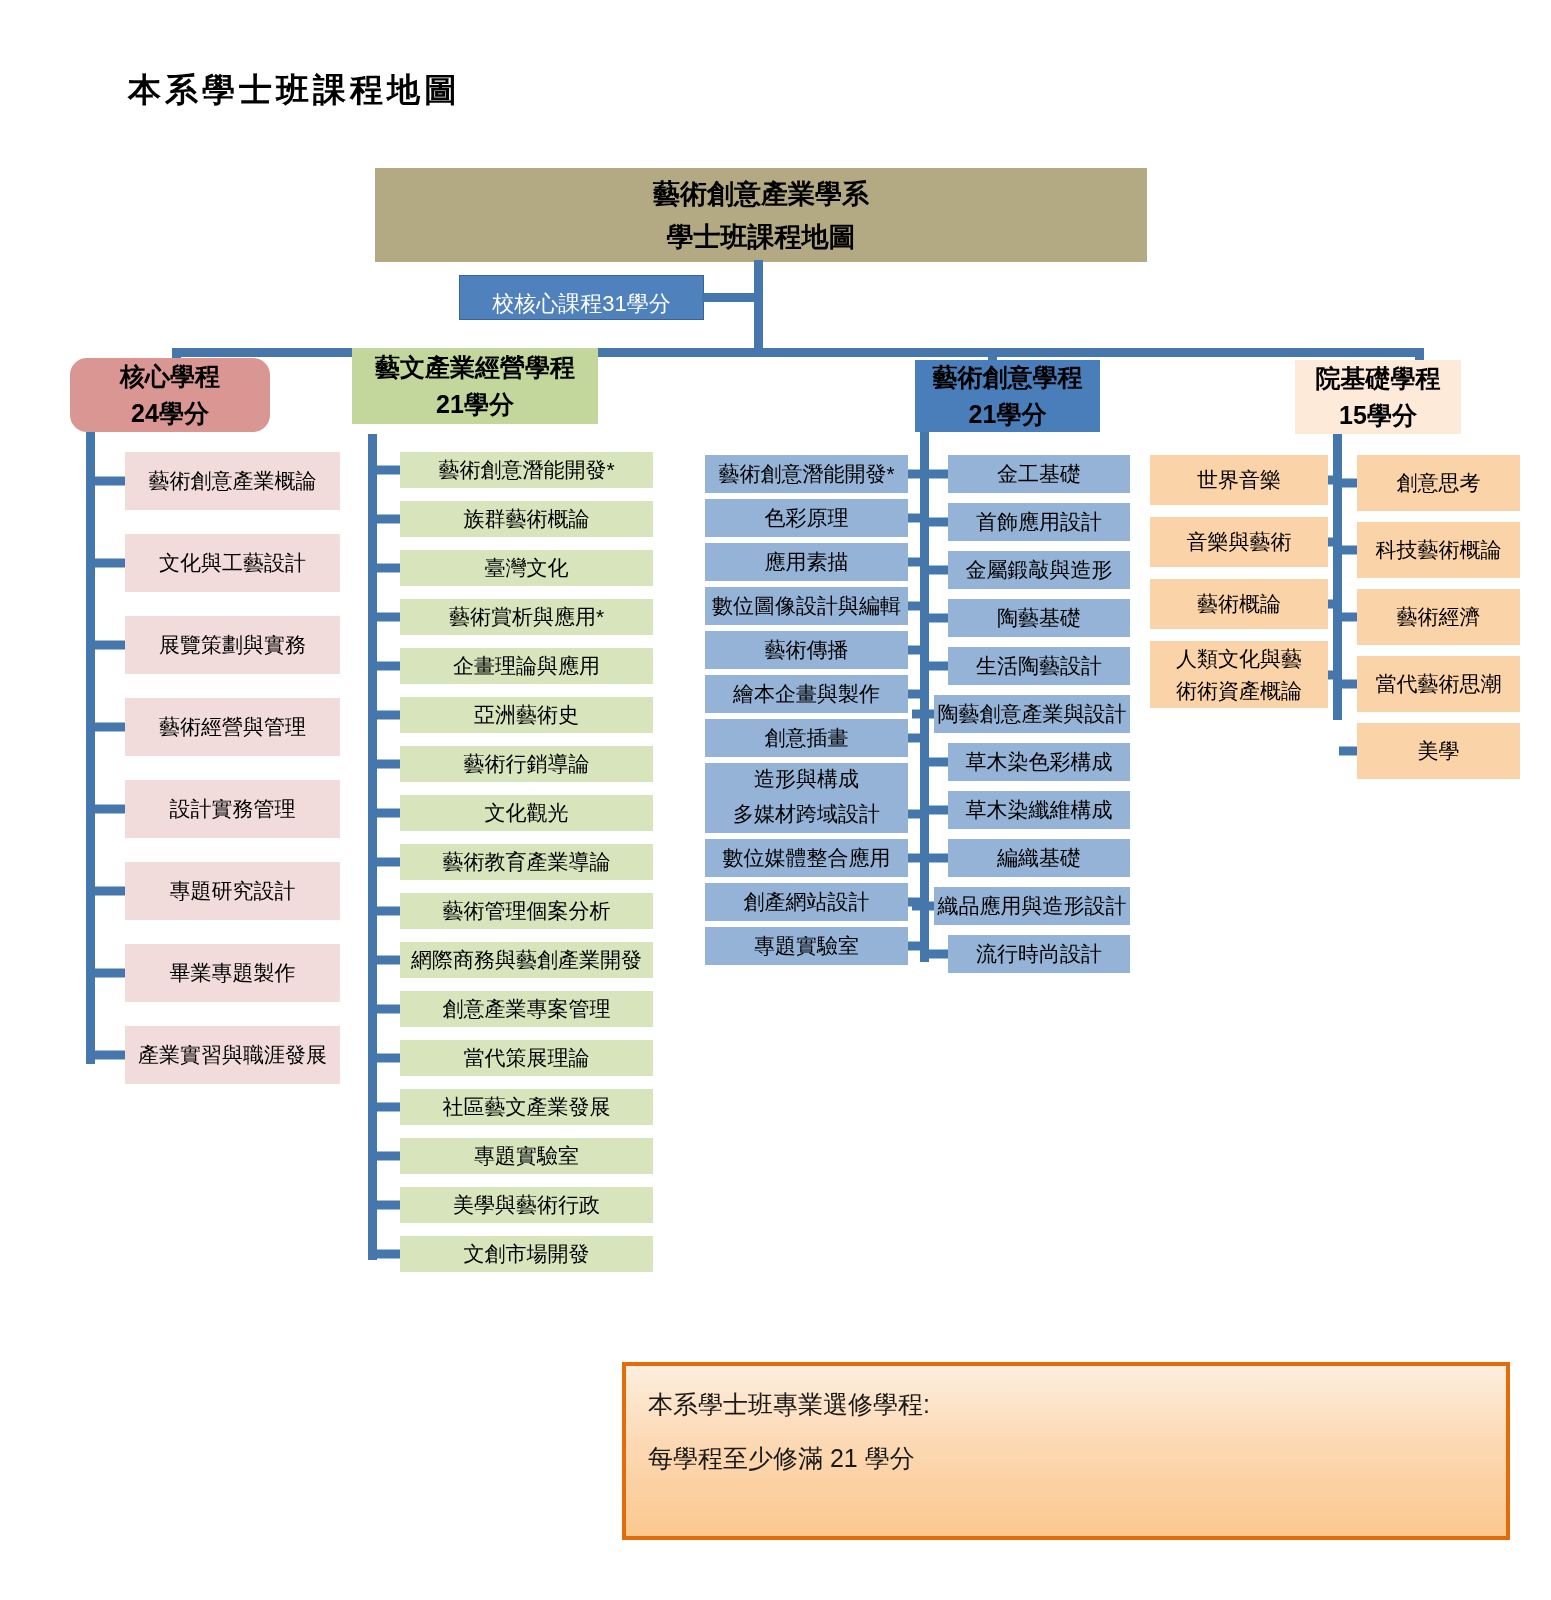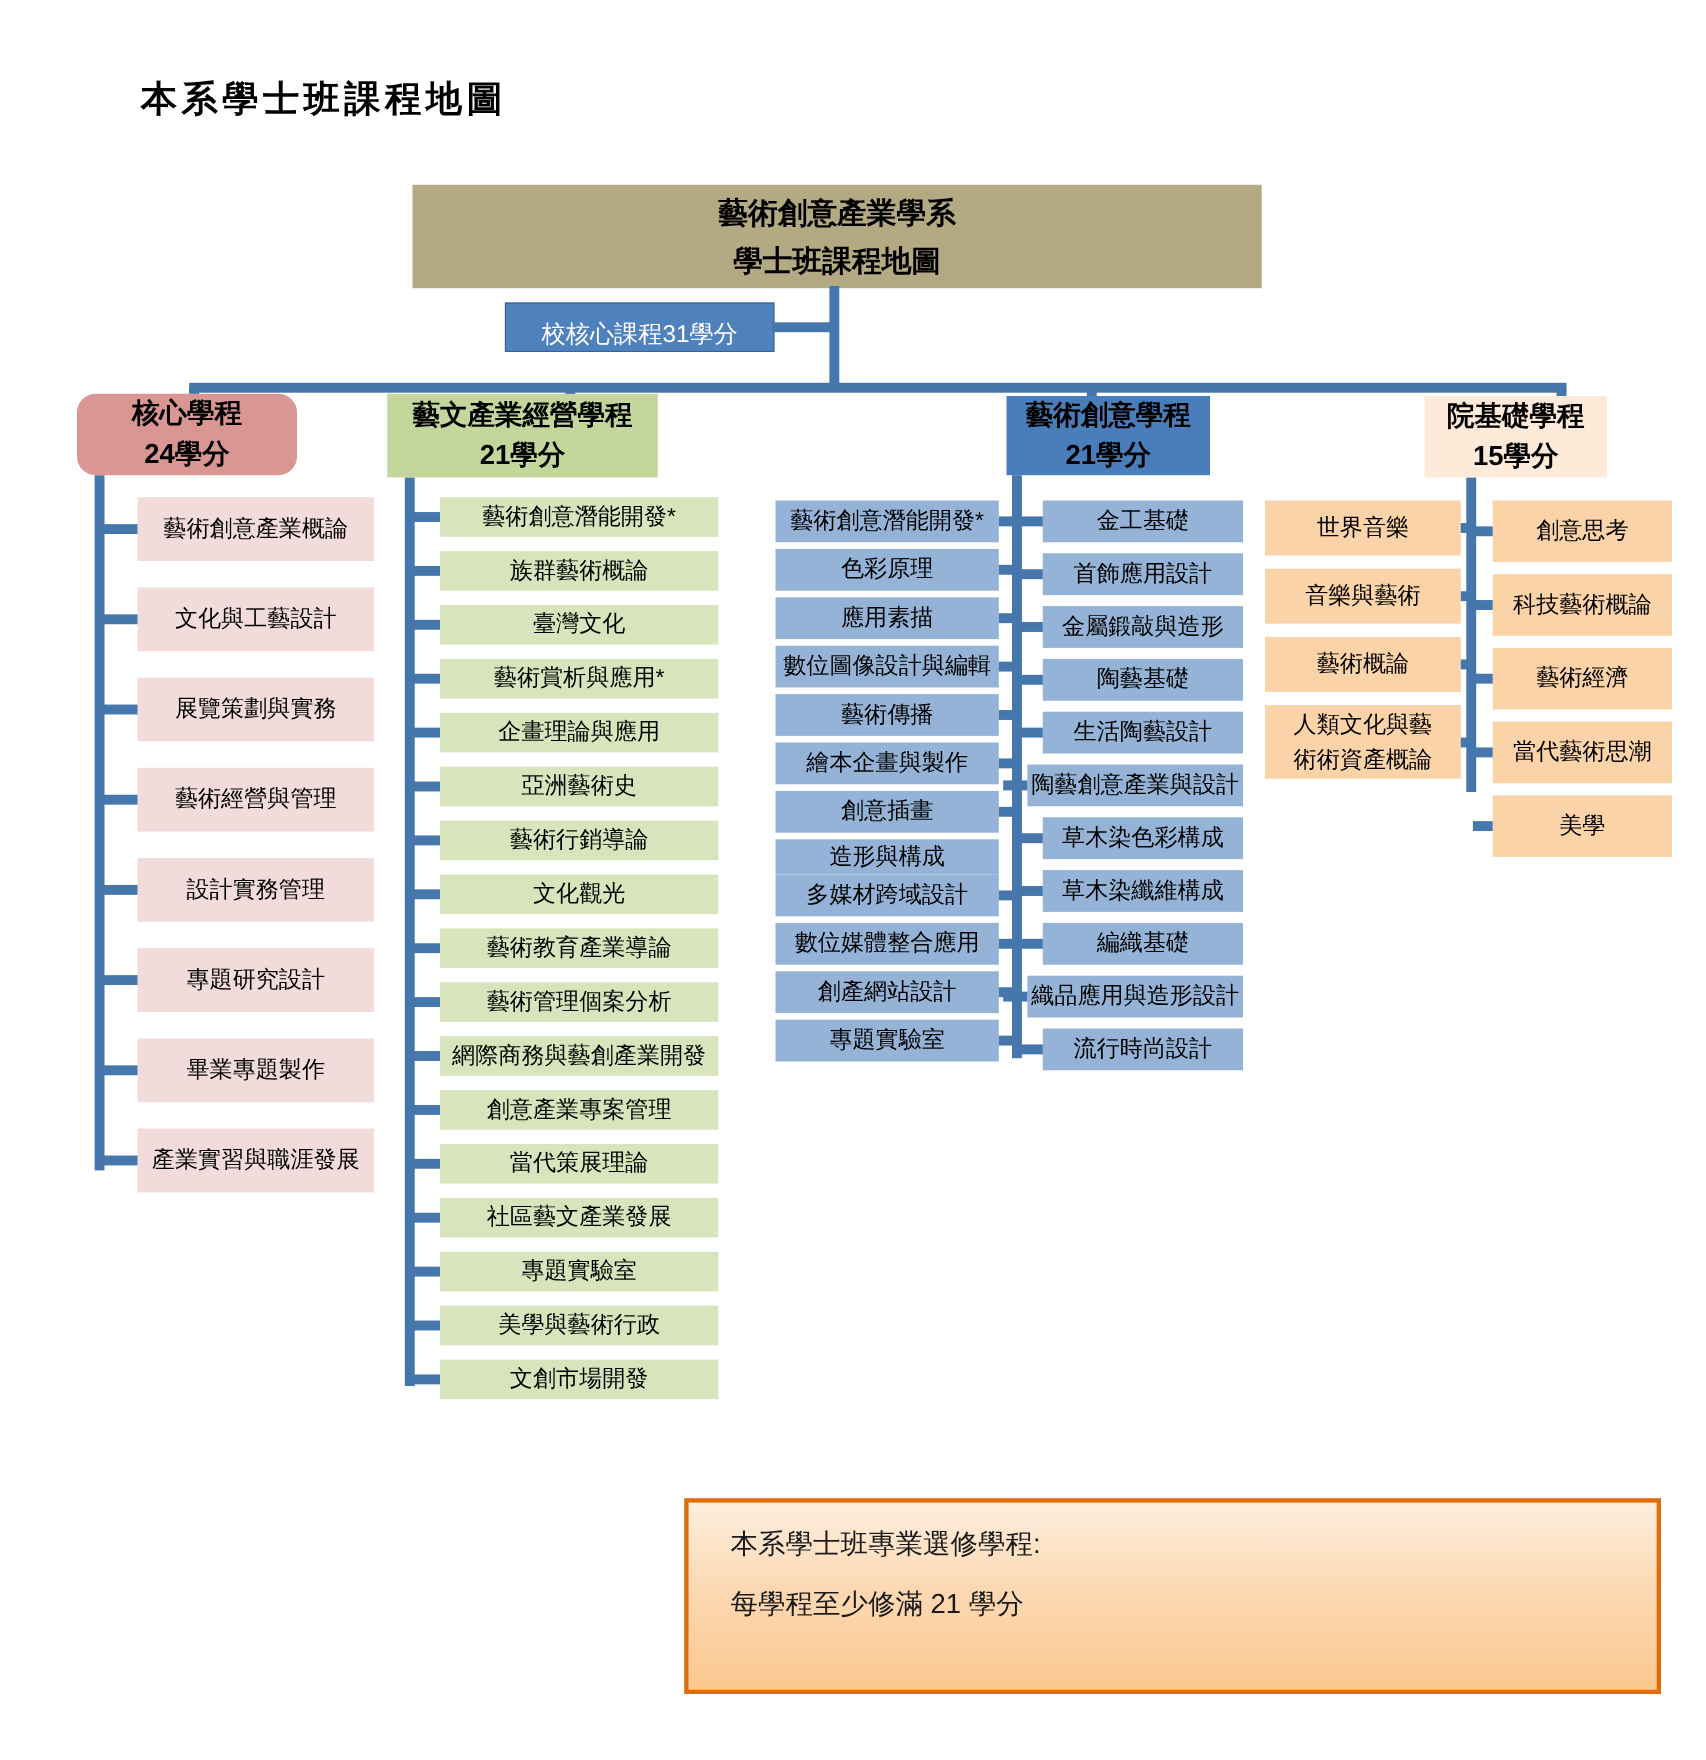--- a/index.html
+++ b/index.html
@@ -37,21 +37,21 @@
     background:var(--core-box-bg);border:1px solid #38629c;box-sizing:border-box;
     display:flex;align-items:flex-end;justify-content:center;
     color:#fff;font-size:22px;
   }
   .cline{position:absolute;background:var(--line);}
   .prog-header{
     position:absolute;display:flex;flex-direction:column;align-items:center;justify-content:center;
     font-weight:bold;font-size:25px;line-height:1.5;text-align:center;
   }
   .ph-core{left:70px;top:358px;width:200px;height:74px;background:var(--pink-header);border-radius:17px;}
-  .ph-biz{left:352px;top:358px;width:246px;height:76px;background:var(--green-header);}
+  .ph-biz{left:352px;top:348px;width:246px;height:76px;background:var(--green-header);}
   .ph-creative{left:915px;top:360px;width:185px;height:72px;background:var(--blue-header);}
   .ph-found{left:1295px;top:360px;width:166px;height:74px;background:var(--peach-header);}
   .col{position:absolute;display:flex;flex-direction:column;}
   .course{
     position:relative;flex:none;display:flex;align-items:center;justify-content:center;
     text-align:center;white-space:pre-line;font-size:21px;line-height:1.5;
   }
   .course::before,.course::after{background:var(--line);}
   .col-core{left:125px;top:452px;width:215px;gap:24px;}
   .col-core .course{height:58px;background:var(--pink-item);}
@@ -70,21 +70,21 @@
   .col-fm{left:1150px;top:455px;width:178px;gap:12px;}
   .col-fm .course{min-height:50px;background:var(--orange-item);padding:2px 0;box-sizing:border-box;}
   .col-fm .course::after{content:"";position:absolute;left:100%;top:50%;transform:translateY(-50%);width:10px;height:9px;}
   .col-fr{left:1357px;top:455px;width:163px;gap:11px;}
   .col-fr .course{height:56px;background:var(--orange-item);}
   .col-fr .course::before{content:"";position:absolute;right:100%;top:50%;transform:translateY(-50%);width:18px;height:9px;}
   .note-box{
     position:absolute;left:622px;top:1362px;width:888px;height:178px;box-sizing:border-box;
     border:4px solid var(--note-border);
     background:linear-gradient(180deg,#fdeedd 0%,#fcd9b4 45%,#fbc88f 100%);
-    padding:12px 38px;font-size:25px;line-height:2.15;color:#1a1a1a;
+    padding:12px 22px;font-size:25px;line-height:2.15;color:#1a1a1a;
   }
   .note-box div{white-space:nowrap;}
 </style>
 </head>
 <body>
 
 <div class="canvas">
 
   <div class="page-title">本系學士班課程地圖</div>
 

